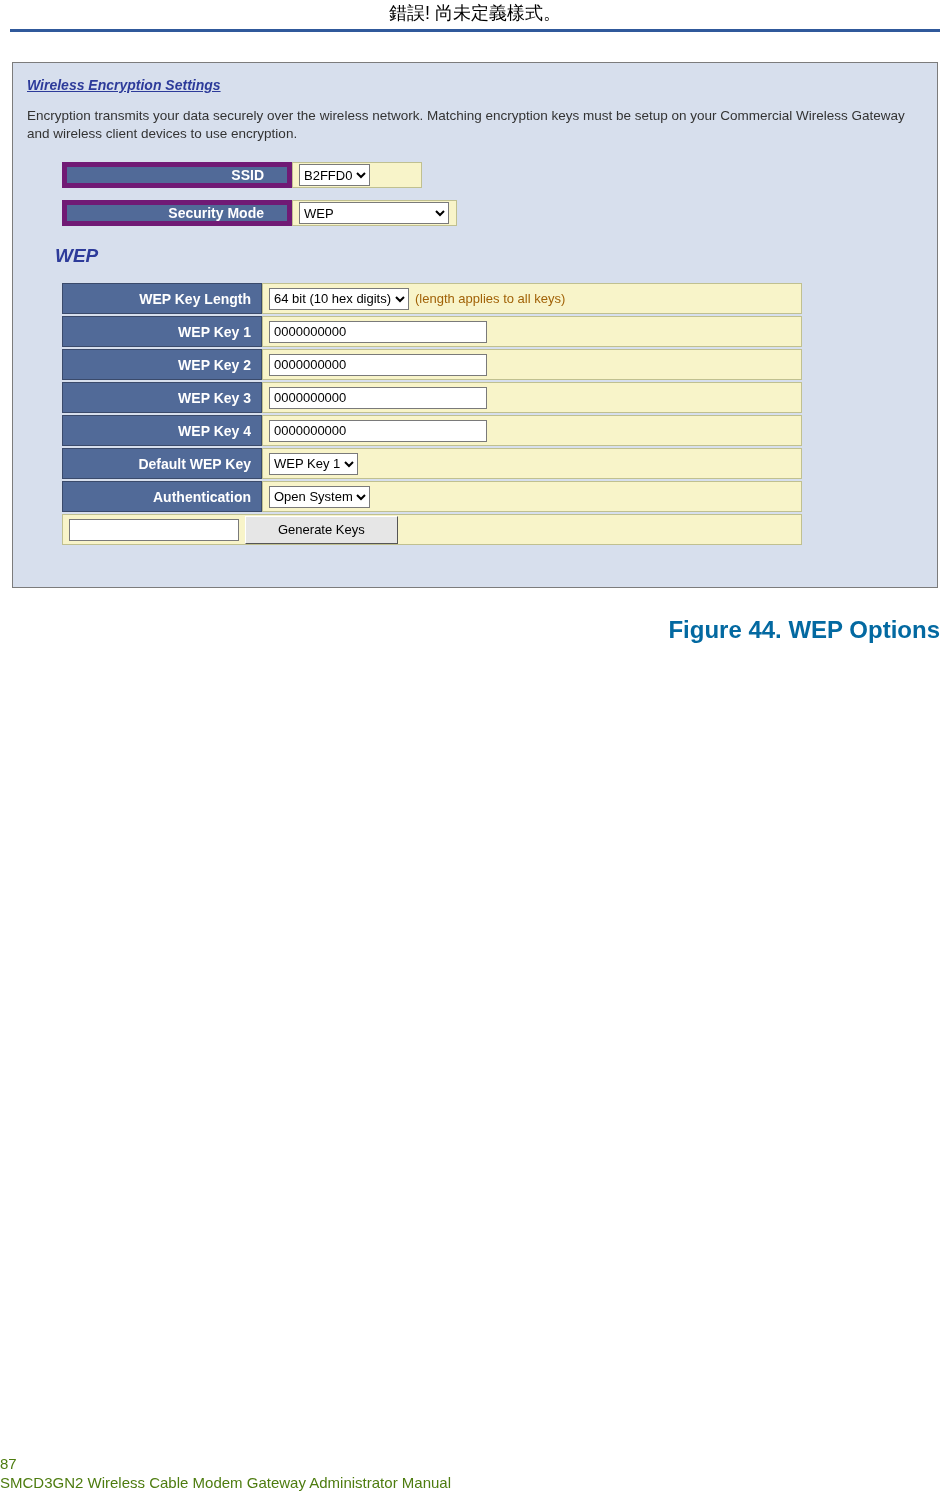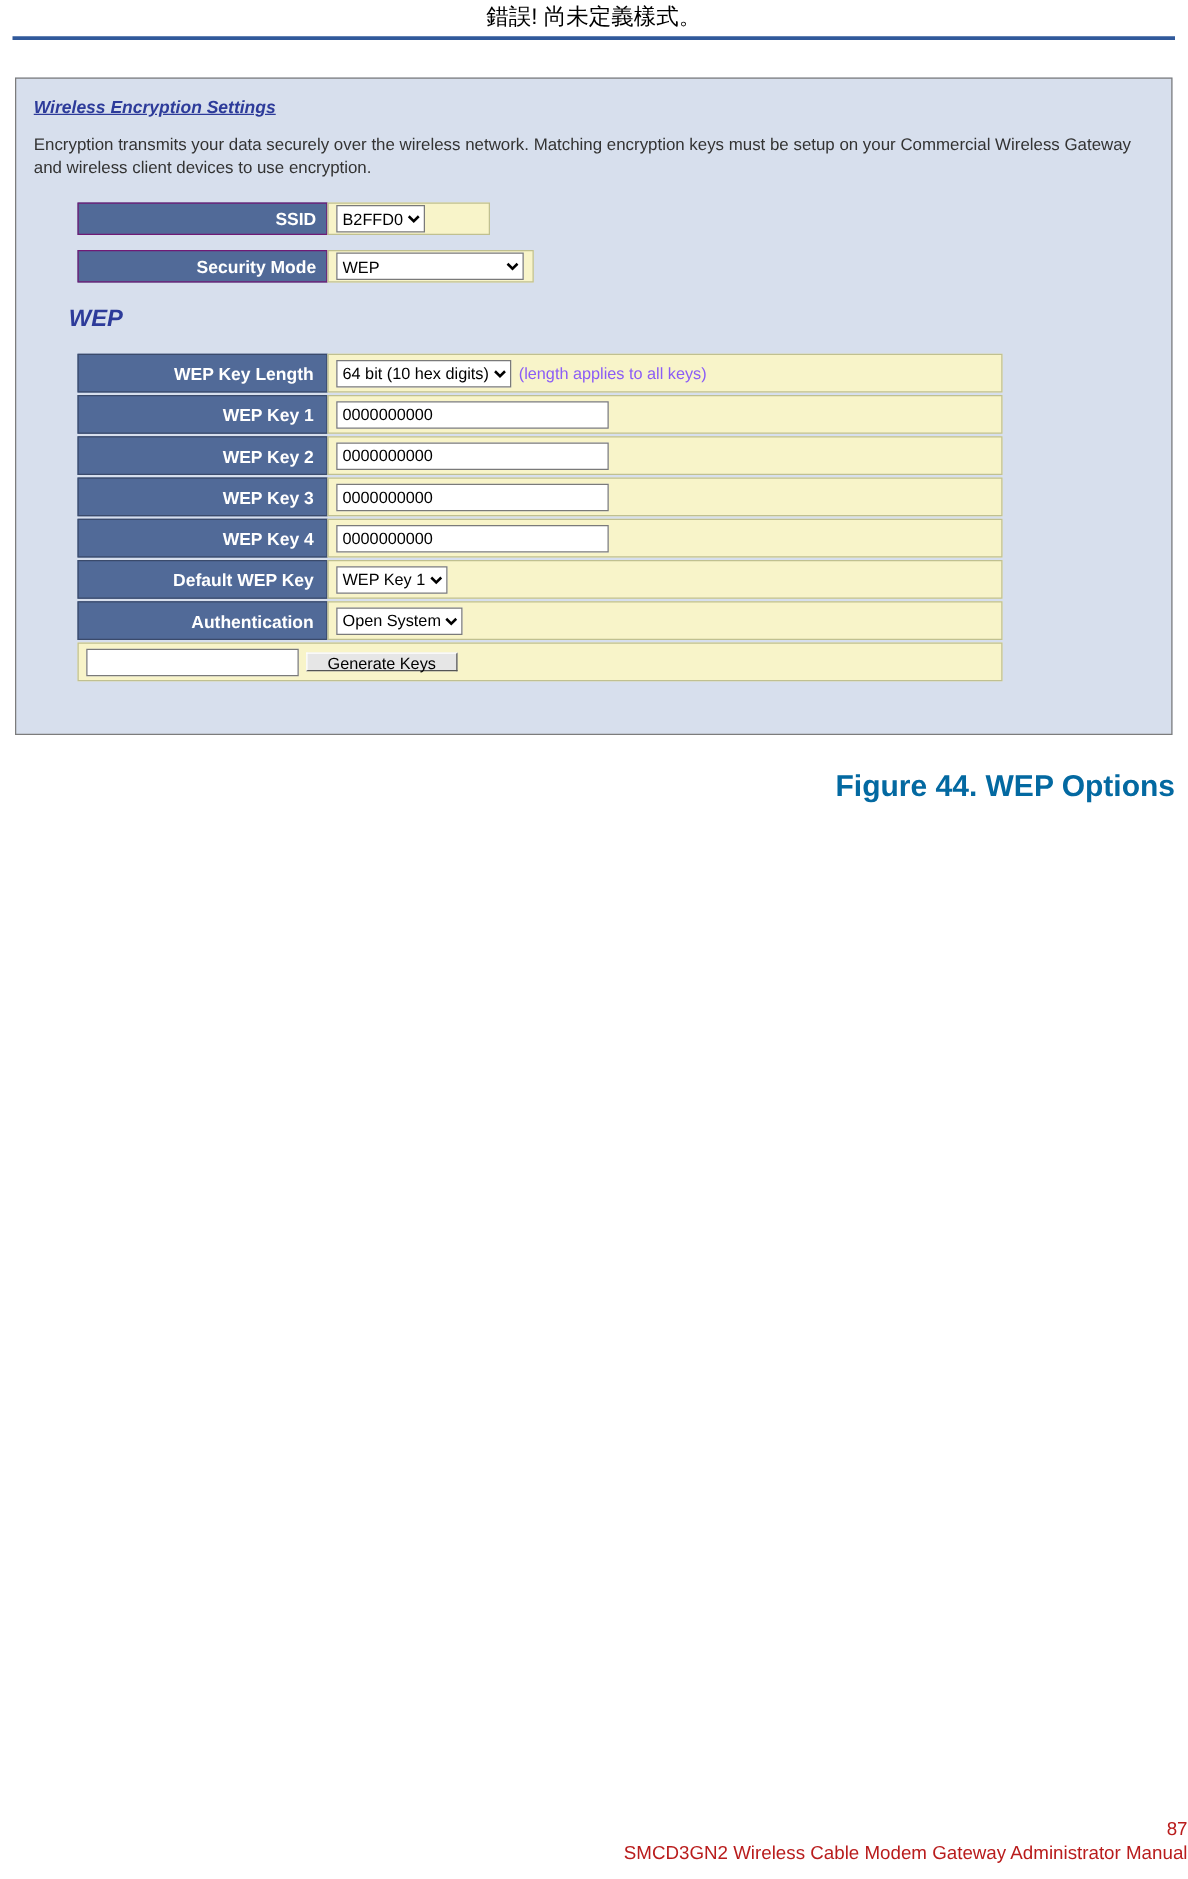--- a/index.html
+++ b/index.html
@@ -50,31 +50,31 @@
   .short-row-group {
     margin-left: 35px;
   }
   .short-row {
     display: flex;
     align-items: center;
     margin-bottom: 10px;
     height: 28px;
   }
   .short-label {
-    width: 200px;
+    width: 230px;
     height: 26px;
     background: #516a98;
     color: #fff;
     font-weight: bold;
     font-size: 14px;
     display: flex;
     align-items: center;
     justify-content: flex-end;
-    padding-right: 8px;
-    border: 1px solid #701a75;
+    padding-right: 23px;
+    border: 5px solid #701a75;
   }
   .short-value {
     width: 130px;
     height: 26px;
     background: #f8f4c9;
     border: 1px solid #c0c090;
     display: flex;
     align-items: center;
     padding-left: 6px;
   }
@@ -129,48 +129,48 @@
     font-size: 13px;
     height: 22px;
     border: 1px solid #7a7a7a;
     padding: 0 4px;
     background: #fff;
   }
   .wep-key-input { width: 218px; }
   .pass-input { width: 170px; }
   .hint {
     font-size: 13px;
-    color: #8b5cf6;
+    color: #a16207;
   }
   .gen-btn {
-    height: 15px;
-    font-size: 13px;
-    padding: 0 16px;
+    height: 28px;
+    font-size: 13px;
+    padding: 0 32px;
     background: #e6e6e6;
     border-top: 1px solid #fff;
     border-left: 1px solid #fff;
     border-right: 1px solid #555;
     border-bottom: 1px solid #555;
     cursor: pointer;
   }
   .figure-caption {
     text-align: right;
     font-weight: bold;
     font-size: 24px;
     margin-top: 28px;
     color: #0369a1;
   }
   .footer {
     position: absolute;
     bottom: 12px;
     left: 0;
     right: 0;
-    text-align: right;
+    text-align: left;
     font-size: 15px;
-    color: #b91c1c;
+    color: #4d7c0f;
   }
   .footer .pno { margin-bottom: 2px; }
 </style>
 </head>
 <body>
 
 <div class="page">
   <div class="header-text">錯誤! 尚未定義樣式。</div>
   <div class="hr-top"></div>
 

